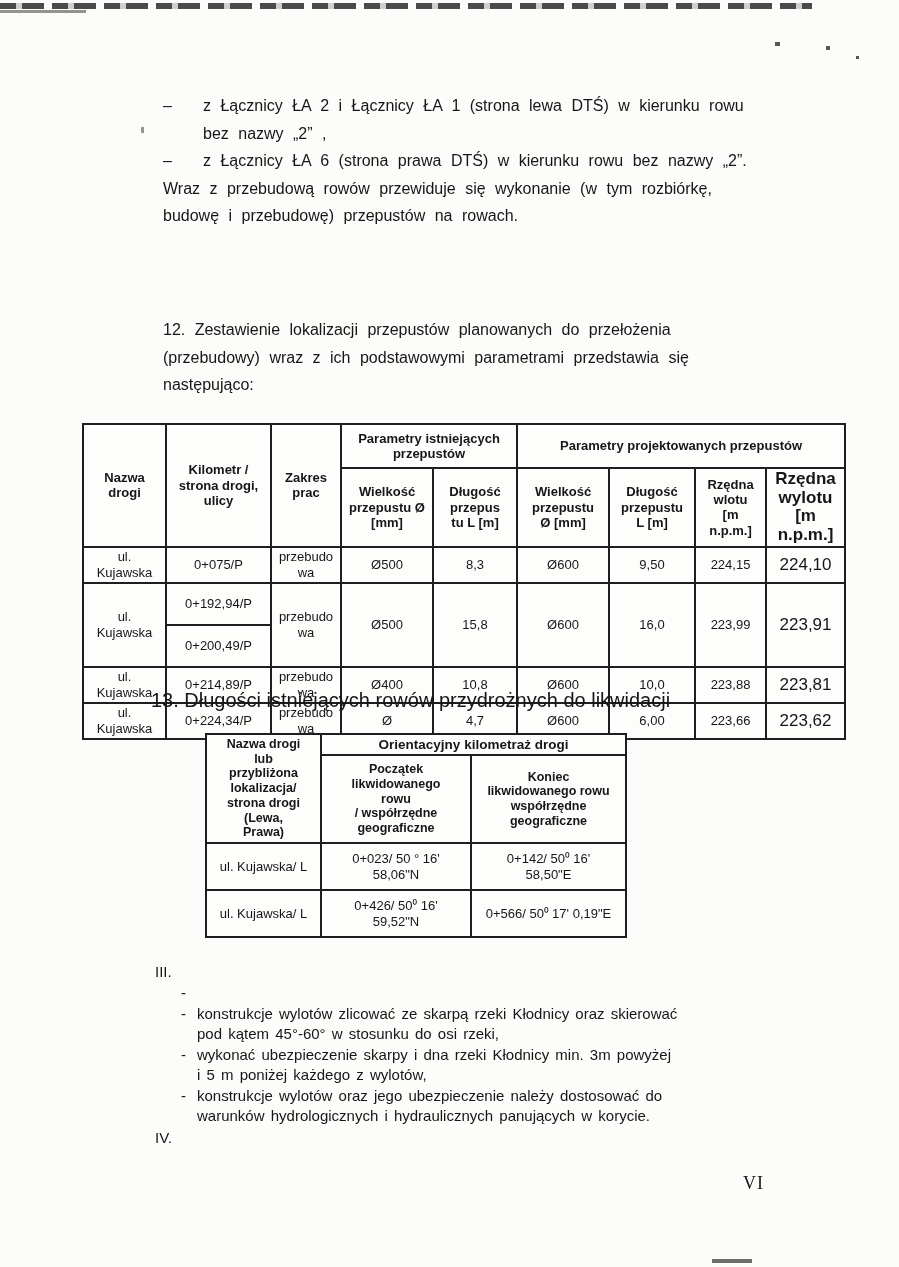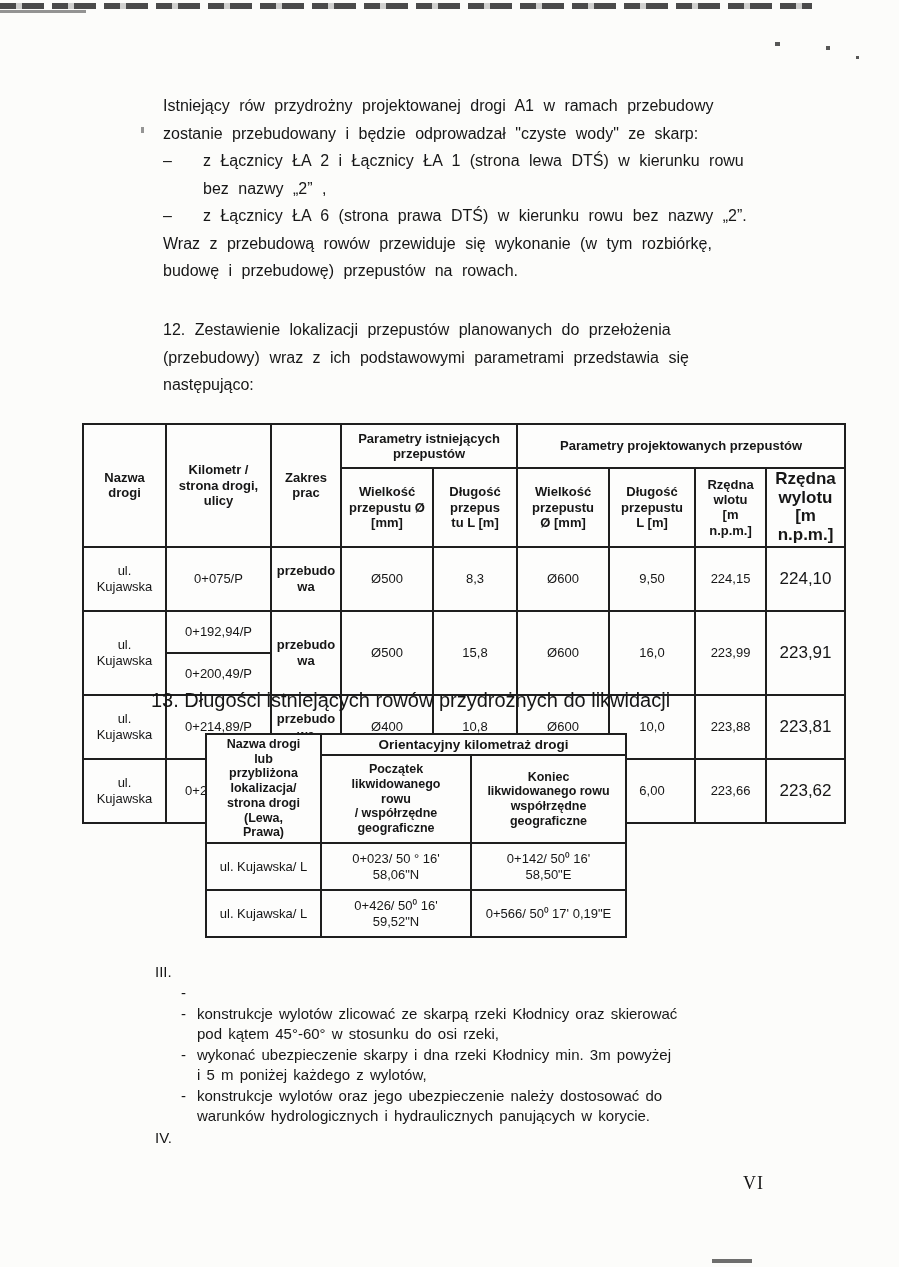--- a/index.html
+++ b/index.html
@@ -48,21 +48,21 @@
     padding: 1px 3px; overflow:hidden; }
   th { font-weight: bold; }
 
   .culvert-table { position:absolute; left:82px; top:423px; width:762px;
     font-size:13px; line-height:1.18; }
   .culvert-table .tier1 th { height:40px; }
   .culvert-table .tier2 th { height:74px; }
   .culvert-table td { height:32px; }
   .culvert-table .outlet-h { font-size:17px; line-height:1.1; }
   .culvert-table td.outlet { font-size:17px; }
-  .culvert-table td.scope { word-break: break-all; padding:15px 4px;font-weight:bold; }
+  .culvert-table td.scope { word-break: break-all; padding:1px 4px; }
   .split-cell { padding:0; }
   .split-cell > div { padding:12px 2px; height:16px; display:flex;
     align-items:center; justify-content:center; }
   .split-cell > div:first-child { border-bottom: 2px solid #1e1e1e; }
 
   .ditch-table { position:absolute; left:205px; top:733px; width:420px;
     font-size:13px; line-height:1.18; }
   .ditch-table th { font-size:12.5px; }
   .ditch-table .group-h { height:17px; font-size:13.5px; }
   .ditch-table .tier2 th { height:84px; }
@@ -90,22 +90,20 @@
 
   <div class="scan-top-edge"></div>
   <div class="scan-top-edge2"></div>
   <div class="scan-speck speck-a"></div>
   <div class="scan-speck speck-b"></div>
   <div class="scan-speck speck-c"></div>
   <div class="scan-speck speck-d"></div>
   <div class="bottom-dash"></div>
 
   <div class="intro">
-    <div class="preline">Istniejący rów przydrożny projektowanej drogi A1 w ramach przebudowy
-zostanie przebudowany i będzie odprowadzał "czyste wody" ze skarp:</div>
     <div class="bullet-row">
       <span class="dash">–</span>
       <div class="preline">z Łącznicy ŁA 2  i Łącznicy ŁA 1 (strona lewa DTŚ) w kierunku rowu
 bez nazwy „2” ,</div>
     </div>
     <div class="bullet-row">
       <span class="dash">–</span>
       <div class="preline">z Łącznicy ŁA 6 (strona prawa DTŚ) w kierunku rowu bez nazwy „2”.</div>
     </div>
     <div class="preline">Wraz z przebudową rowów przewiduje się wykonanie (w tym rozbiórkę,

